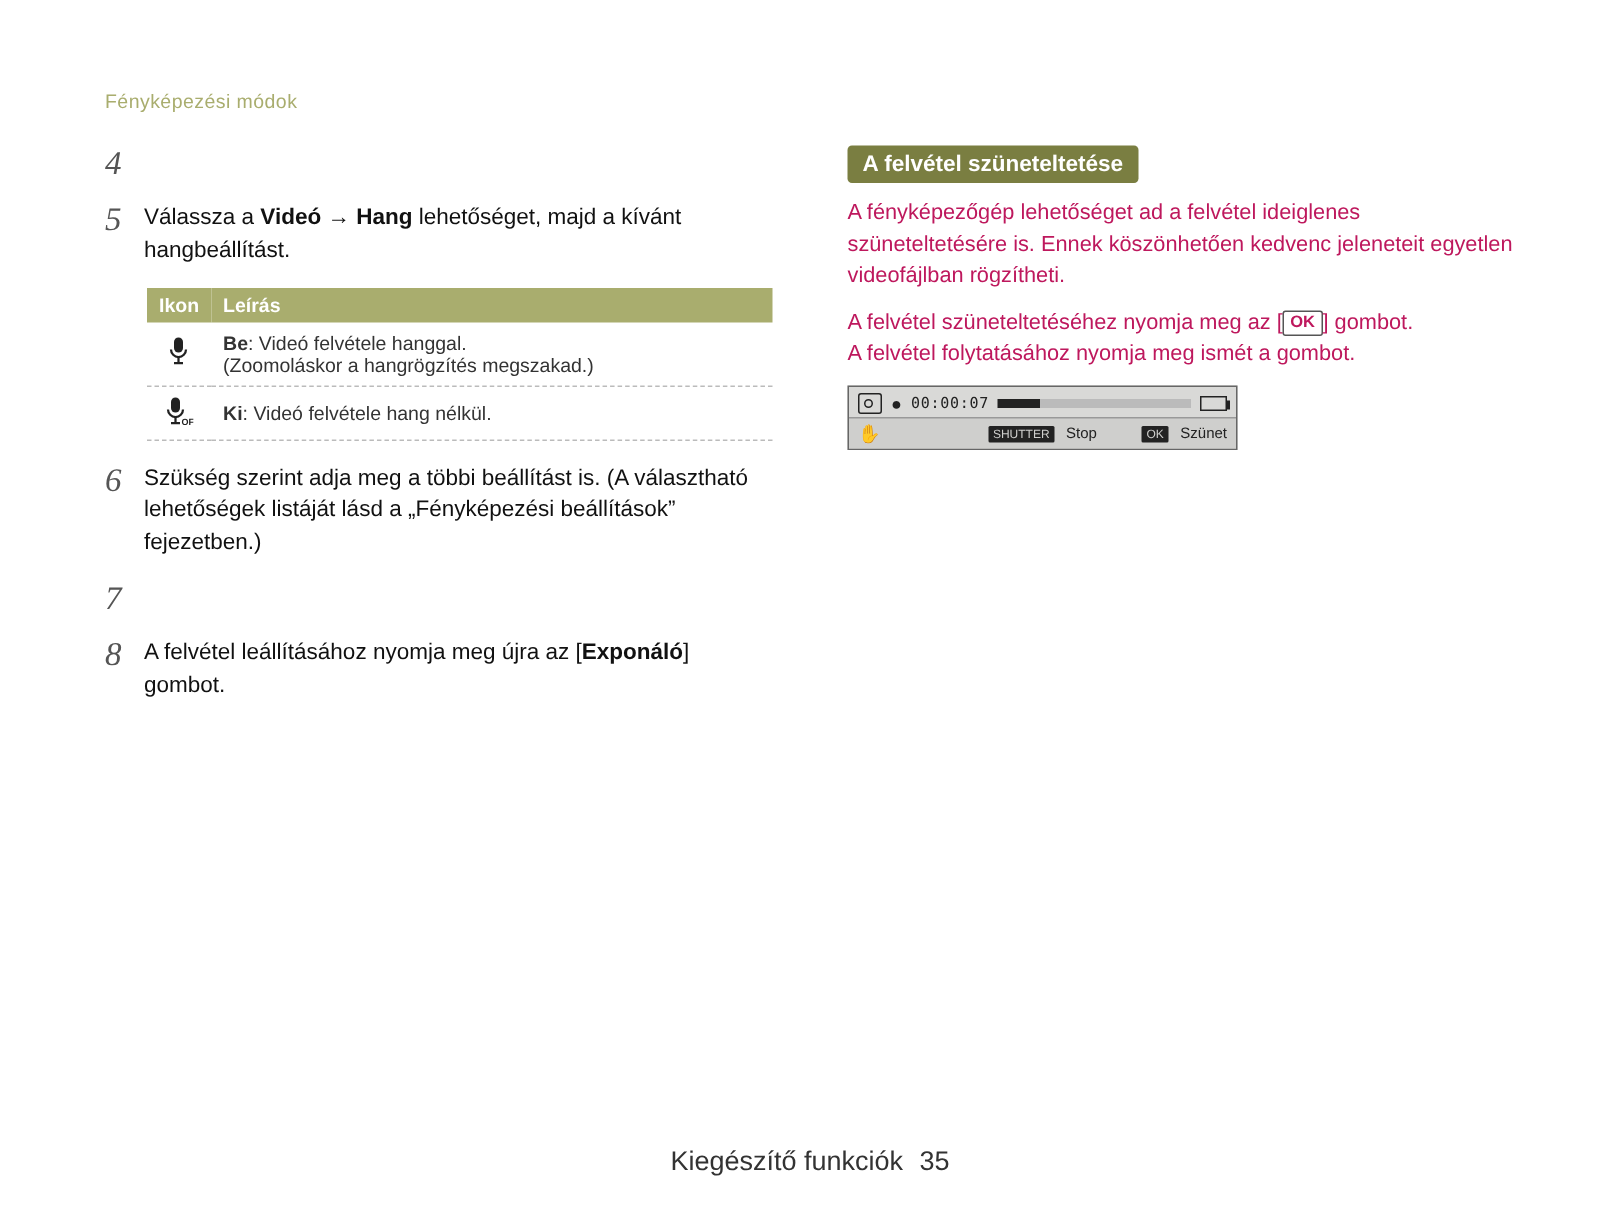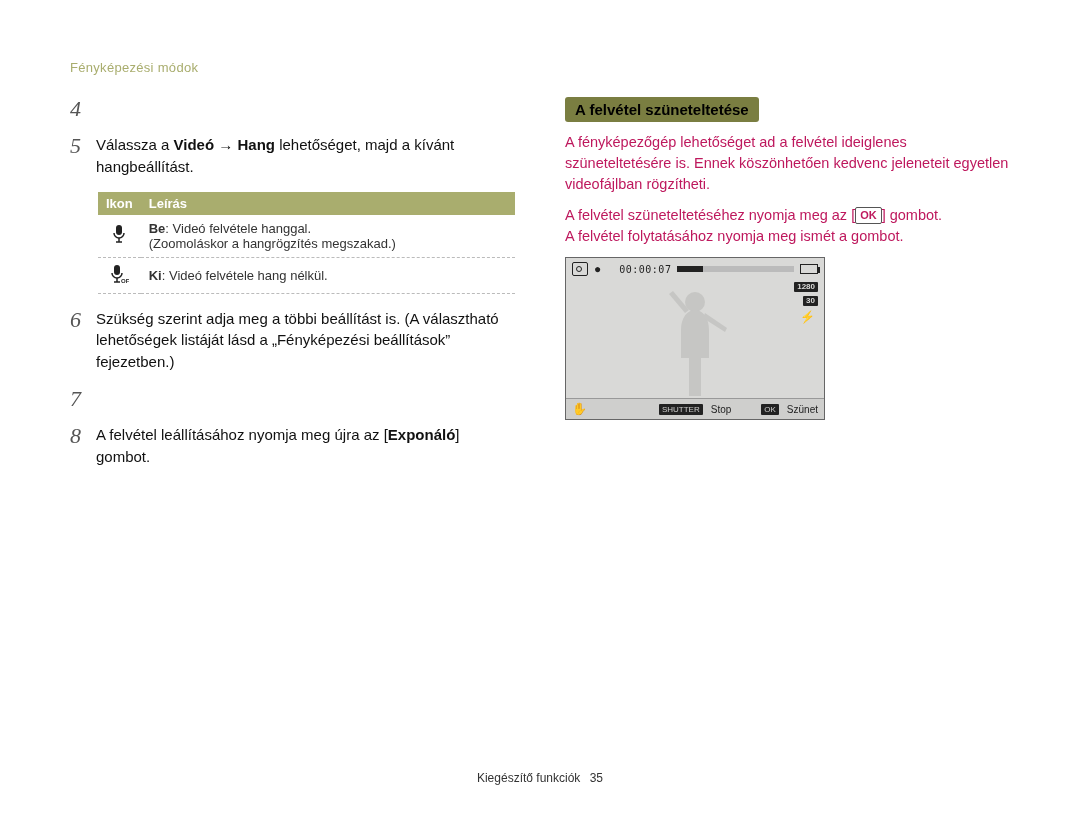--- a/index.html
+++ b/index.html
@@ -97,21 +97,21 @@
     text-align: center;
   }
   .mic-icon, .mic-off-icon {
     display: inline-block;
   }
   .mic-icon svg, .mic-off-icon svg { display:block; margin:auto; }
 
   .sub-heading {
     display: inline-block;
     background: #7a7e41;
-    color: #000000;
+    color: #ffffff;
     font-weight: bold;
     font-size: 15px;
     padding: 4px 10px;
     border-radius: 3px;
     margin-bottom: 10px;
   }
   .para {
     font-size: 14.5px;
     line-height: 1.45;
     color: #be185d;
@@ -137,21 +137,21 @@
   }
   .cam-top .rec-ico { width:16px; height:14px; border:1.5px solid #222; border-radius:2px; position:relative; }
   .cam-top .rec-ico:after{content:"";position:absolute;left:3px;top:3px;width:4px;height:4px;border:1.5px solid #222;border-radius:50%;}
   .progress {
     flex:1;
     height:6px;
     background: linear-gradient(to right,#222 0 22%, #bbb 22% 100%);
   }
   .batt { width:18px; height:10px; border:1.5px solid #222; position:relative; }
   .batt:after{content:"";position:absolute;right:-3px;top:2px;width:2px;height:6px;background:#222;}
-  .elapsed { font-family: monospace; font-size:10px; letter-spacing:0.5px;margin-left:12px; }
+  .elapsed { font-family: monospace; font-size:10px; letter-spacing:0.5px; }
   .cam-body {
     height: 120px;
     position: relative;
     overflow: hidden;
     background: #d9d9d7;
   }
   .silhouette {
     position:absolute;
     left:50%; bottom:0;
     transform: translateX(-50%);
@@ -177,21 +177,21 @@
     color:#222;
   }
   .cam-bottom .hand { font-size:12px; }
   .key {
     background:#222; color:#cfcfcd; font-size:8px; font-weight:normal;
     padding:1px 3px; border-radius:1px;
   }
 
   .footer {
     text-align: center;
-    font-size: 12px;
+    font-size: 18px;
     color: #333;
     padding-top: 10px;
   }
   .footer .pnum { margin-left: 6px; }
 </style>
 </head>
 <body>
 
 <div class="page">
   <div class="header-title">Fényképezési módok</div>
@@ -280,35 +280,20 @@
       </div>
 
       <div class="cam-screen">
         <div class="cam-top">
           <span class="rec-ico"></span>
           <span style="font-size:12px">●</span>
           <span class="elapsed">00:00:07</span>
           <span class="progress"></span>
           <span class="batt"></span>
         </div>
-        <div class="cam-body">
-          <div class="side-badges">
-            <span class="badge">1280</span>
-            <span class="badge">30</span>
-            <span class="badge outline">⚡</span>
-          </div>
-          <svg class="silhouette" viewBox="0 0 80 110">
-            <g fill="#c6c6c4">
-              <circle cx="40" cy="14" r="10"></circle>
-              <path d="M40 22 C48 22 54 30 54 42 L54 70 46 70 46 108 34 108 34 70 26 70 26 42 C26 30 32 22 40 22 Z"></path>
-              <path d="M30 25 L14 6 L18 3 L34 22 Z"></path>
-              <path d="M50 25 L72 40 L70 44 L48 30 Z"></path>
-            </g>
-          </svg>
-        </div>
         <div class="cam-bottom">
           <span class="hand">✋</span>
           <span style="flex:1"></span>
           <span class="key">SHUTTER</span>
           <span>Stop</span>
           <span style="width:14px"></span>
           <span class="key">OK</span>
           <span>Szünet</span>
         </div>
       </div>

